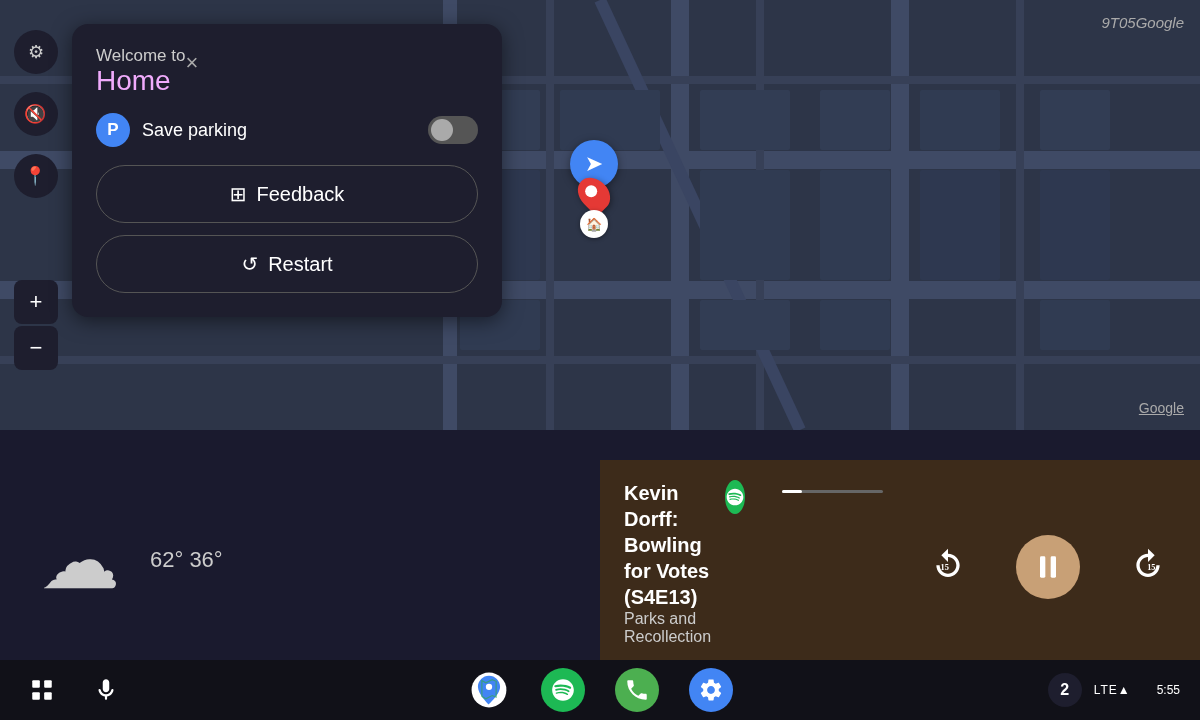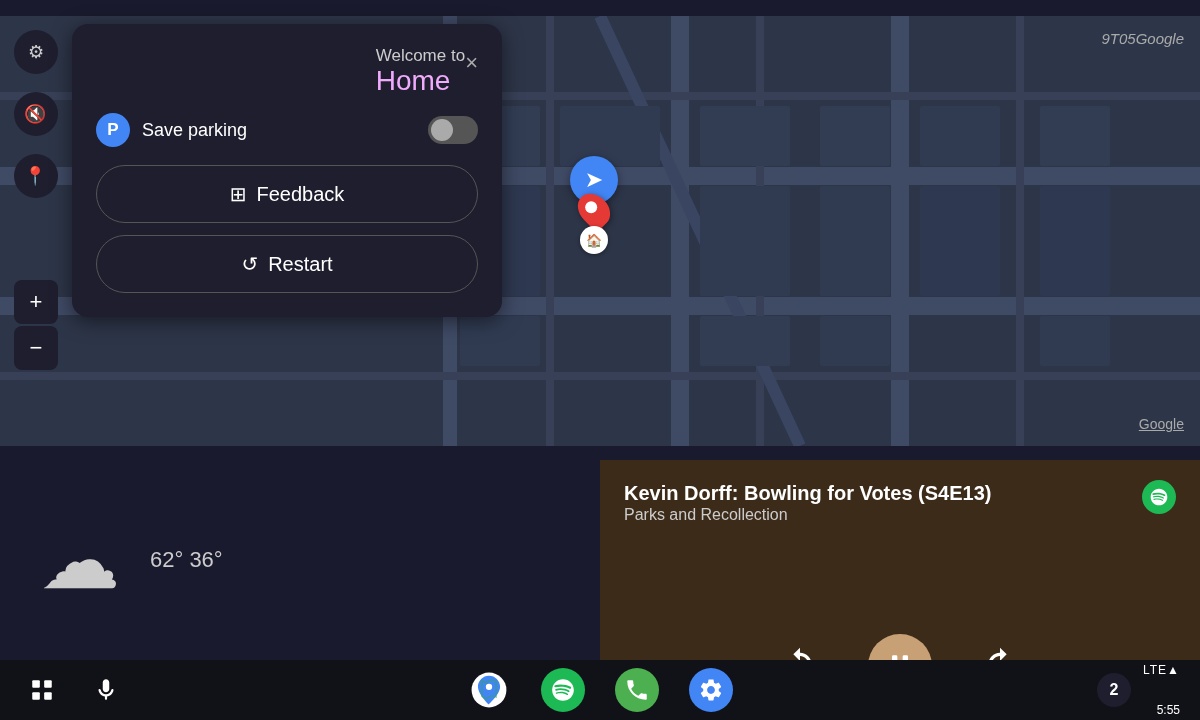--- a/index.html
+++ b/index.html
@@ -8,21 +8,21 @@
       height: 720px;
       background: #1a1a2e;
       font-family: 'Google Sans', Arial, sans-serif;
       overflow: hidden;
       position: relative;
     }
 
     
     .map-area {
       position: absolute;
-      top: 16px; left: 0;
+      top: 0; left: 0;
       width: 100%;
       height: 430px;
       background: #2d3548;
       overflow: hidden;
     }
 
     
     .watermark {
       position: absolute;
       top: 14px; right: 16px;
@@ -101,21 +101,21 @@
       width: 430px;
       background: #1e1e2e;
       border-radius: 16px;
       padding: 22px 24px 24px;
       z-index: 30;
       box-shadow: 0 4px 20px rgba(0,0,0,0.5);
     }
 
     .popup-header {
       display: flex;
-      justify-content: flex-end;
+      justify-content: flex-start;
       align-items: flex-start;
       margin-bottom: 16px;
     }
 
     .popup-title-area {}
 
     .popup-subtitle {
       color: #ccc;
       font-size: 17px;
       font-weight: 400;
@@ -306,21 +306,21 @@
       font-size: 22px;
       text-align: center;
     }
 
     
     .media-panel {
       flex: 1;
       background: #3d2b1a;
       padding: 20px 24px 16px;
       display: flex;
-      flex-direction: column;
+      flex-direction: row;
       gap: 37px;
     }
 
     .media-header {
       display: flex;
       justify-content: space-between;
       align-items: flex-start;
       margin-bottom: 6px;
     }
 
@@ -461,21 +461,21 @@
       display: flex;
       align-items: center;
       justify-content: center;
       color: #fff;
       font-size: 16px;
       font-weight: 700;
     }
 
     .signal-time {
       display: flex;
-      flex-direction: column;
+      flex-direction: row;
       align-items: flex-end;
       color: #fff;
       gap: 26px;
     }
 
     .signal-bars {
       font-size: 12px;
       letter-spacing: 1px;
     }
 

